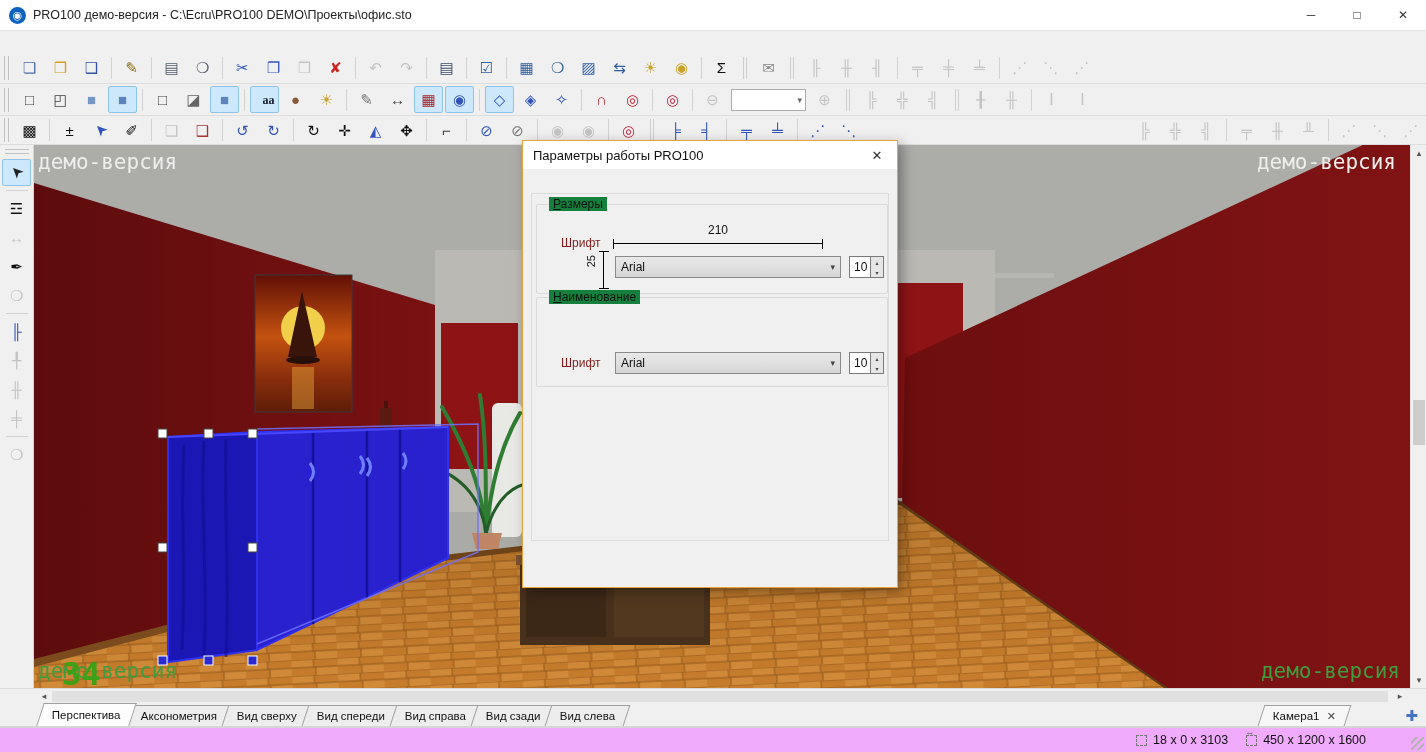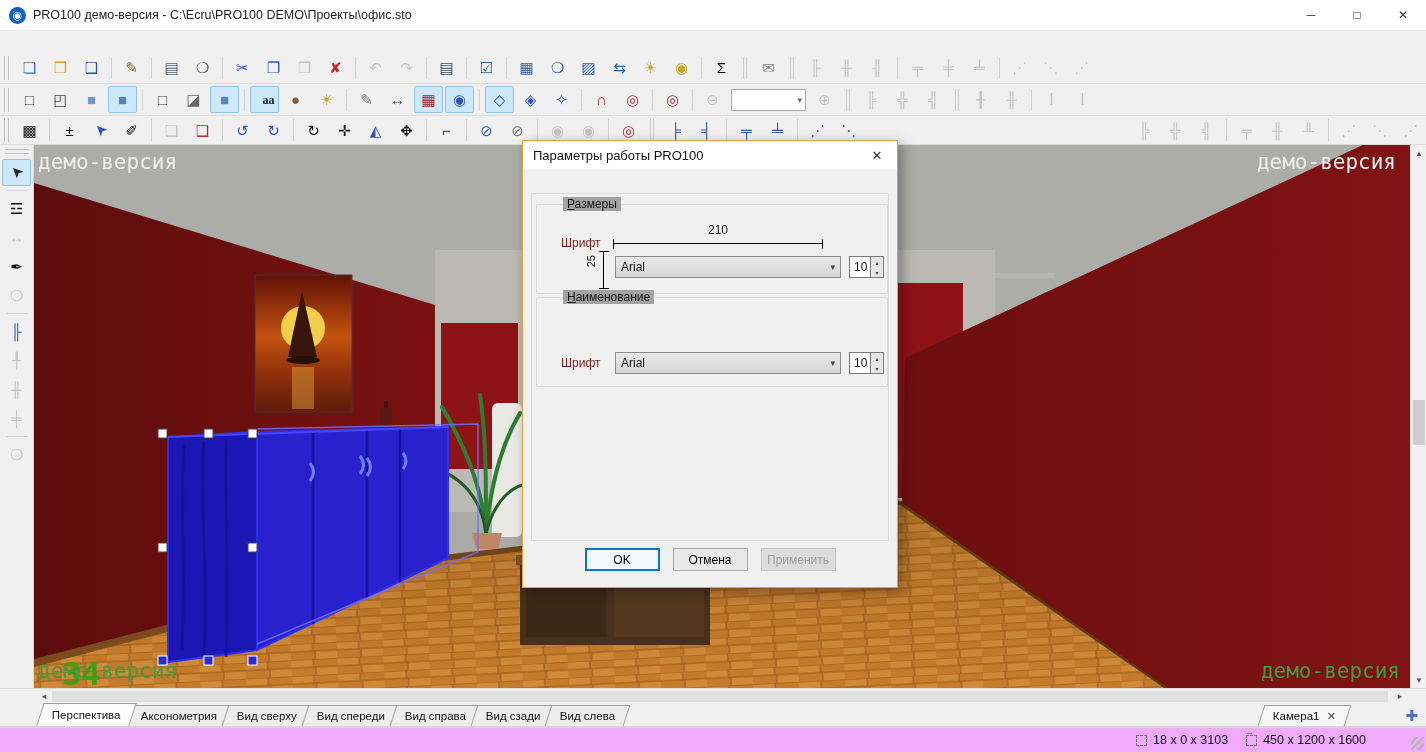--- a/index.html
+++ b/index.html
@@ -78,21 +78,21 @@
     border:1px solid #e8a33d;box-shadow:4px 4px 12px rgba(0,0,0,.35);box-sizing:border-box;}
   #dlg-title{height:28px;background:#fff;display:flex;align-items:center;padding-left:10px;font-size:13px;}
   #dlg-close{margin-left:auto;width:40px;height:28px;display:flex;align-items:center;justify-content:center;
     font-size:13px;color:#333;}
   #dlg-tabs{position:absolute;left:8px;top:30px;right:8px;height:23px;display:flex;align-items:flex-end;}
   .dtab{height:20px;padding:0 7px;display:flex;align-items:center;font-size:12px;background:#f1f1f1;
     border:1px solid #d9d9d9;margin-right:-1px;flex:0 0 auto;}
   .dtab.active{background:#fdfdfd;height:23px;border-bottom:none;z-index:2;position:relative;}
   #dlg-page{position:absolute;left:8px;top:52px;right:8px;height:346px;border:1px solid #dcdcdc;background:#f0f0f0;}
   .group{position:absolute;left:4px;width:350px;border:1px solid #d9d9d9;border-radius:2px;}
-  .group .legend{position:absolute;left:26px;top:-8px;background:#a3a3a3;padding:0 4px;font-size:12px;}
+  .group .legend{position:absolute;left:12px;top:-8px;background:#15803d;padding:0 4px;font-size:12px;}
   .legend .accel{text-decoration:underline;}
   #grp-sizes{top:10px;height:88px;} #grp-naming{top:103px;height:88px;} #grp-walls{top:199px;height:79px;}
   .flabel{position:absolute;font-size:12px;color:#7f1d1d;}
   .hdim{position:absolute;left:76px;top:38px;width:210px;border-top:1px solid #000;}
   .hdim::before,.hdim::after{content:"";position:absolute;top:-5px;width:1px;height:10px;background:#000;}
   .hdim::before{left:0;} .hdim::after{right:0;}
   .hdim-label{position:absolute;left:76px;top:18px;width:210px;text-align:center;font-size:12px;}
   .vdim{position:absolute;left:66px;top:46px;height:38px;border-left:1px solid #000;}
   .vdim::before,.vdim::after{content:"";position:absolute;left:-5px;width:10px;height:1px;background:#000;}
   .vdim::before{top:0;} .vdim::after{bottom:0;}
@@ -705,20 +705,15 @@
           <span class="val" style="width:22px;">10</span>
           <span class="btns">
               <span>▴</span>
               <span>▾</span>
             </span>
         </div>
       </div>
 
 
     </div>
-    <div id="dlg-buttons">
-      <button class="dbtn default">OK</button>
-      <button class="dbtn">Отмена</button>
-      <button class="dbtn disabled">Применить</button>
-    </div>
   </div>
 
 </div>
 
 </body></html>

